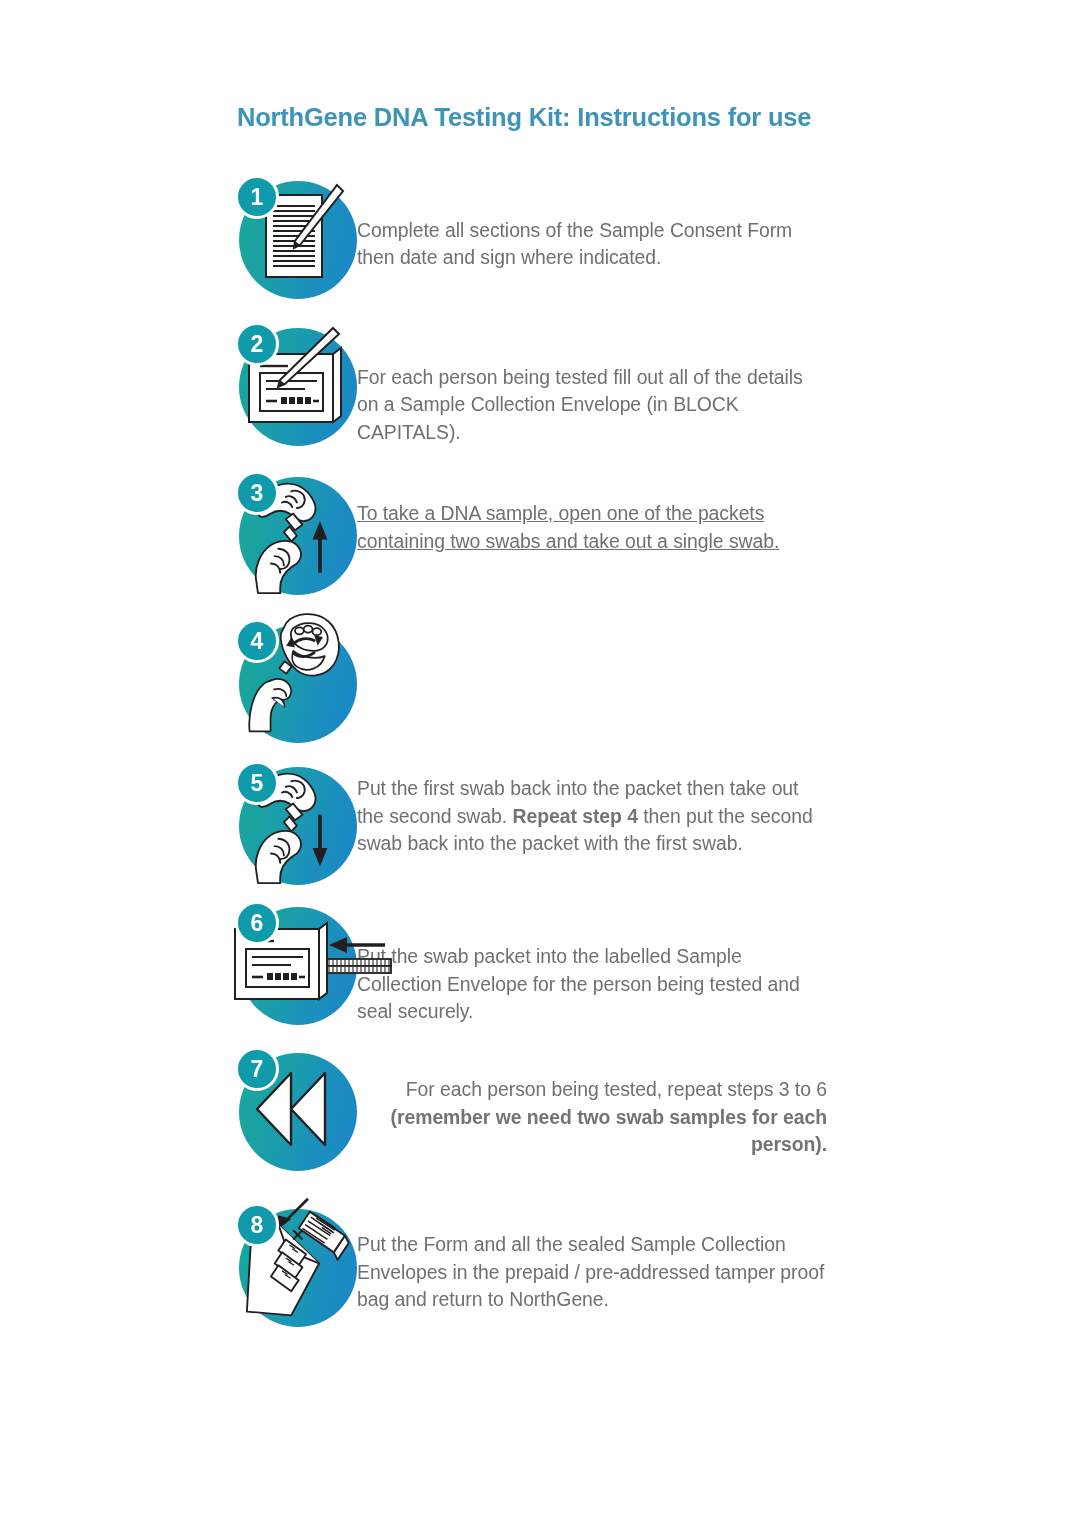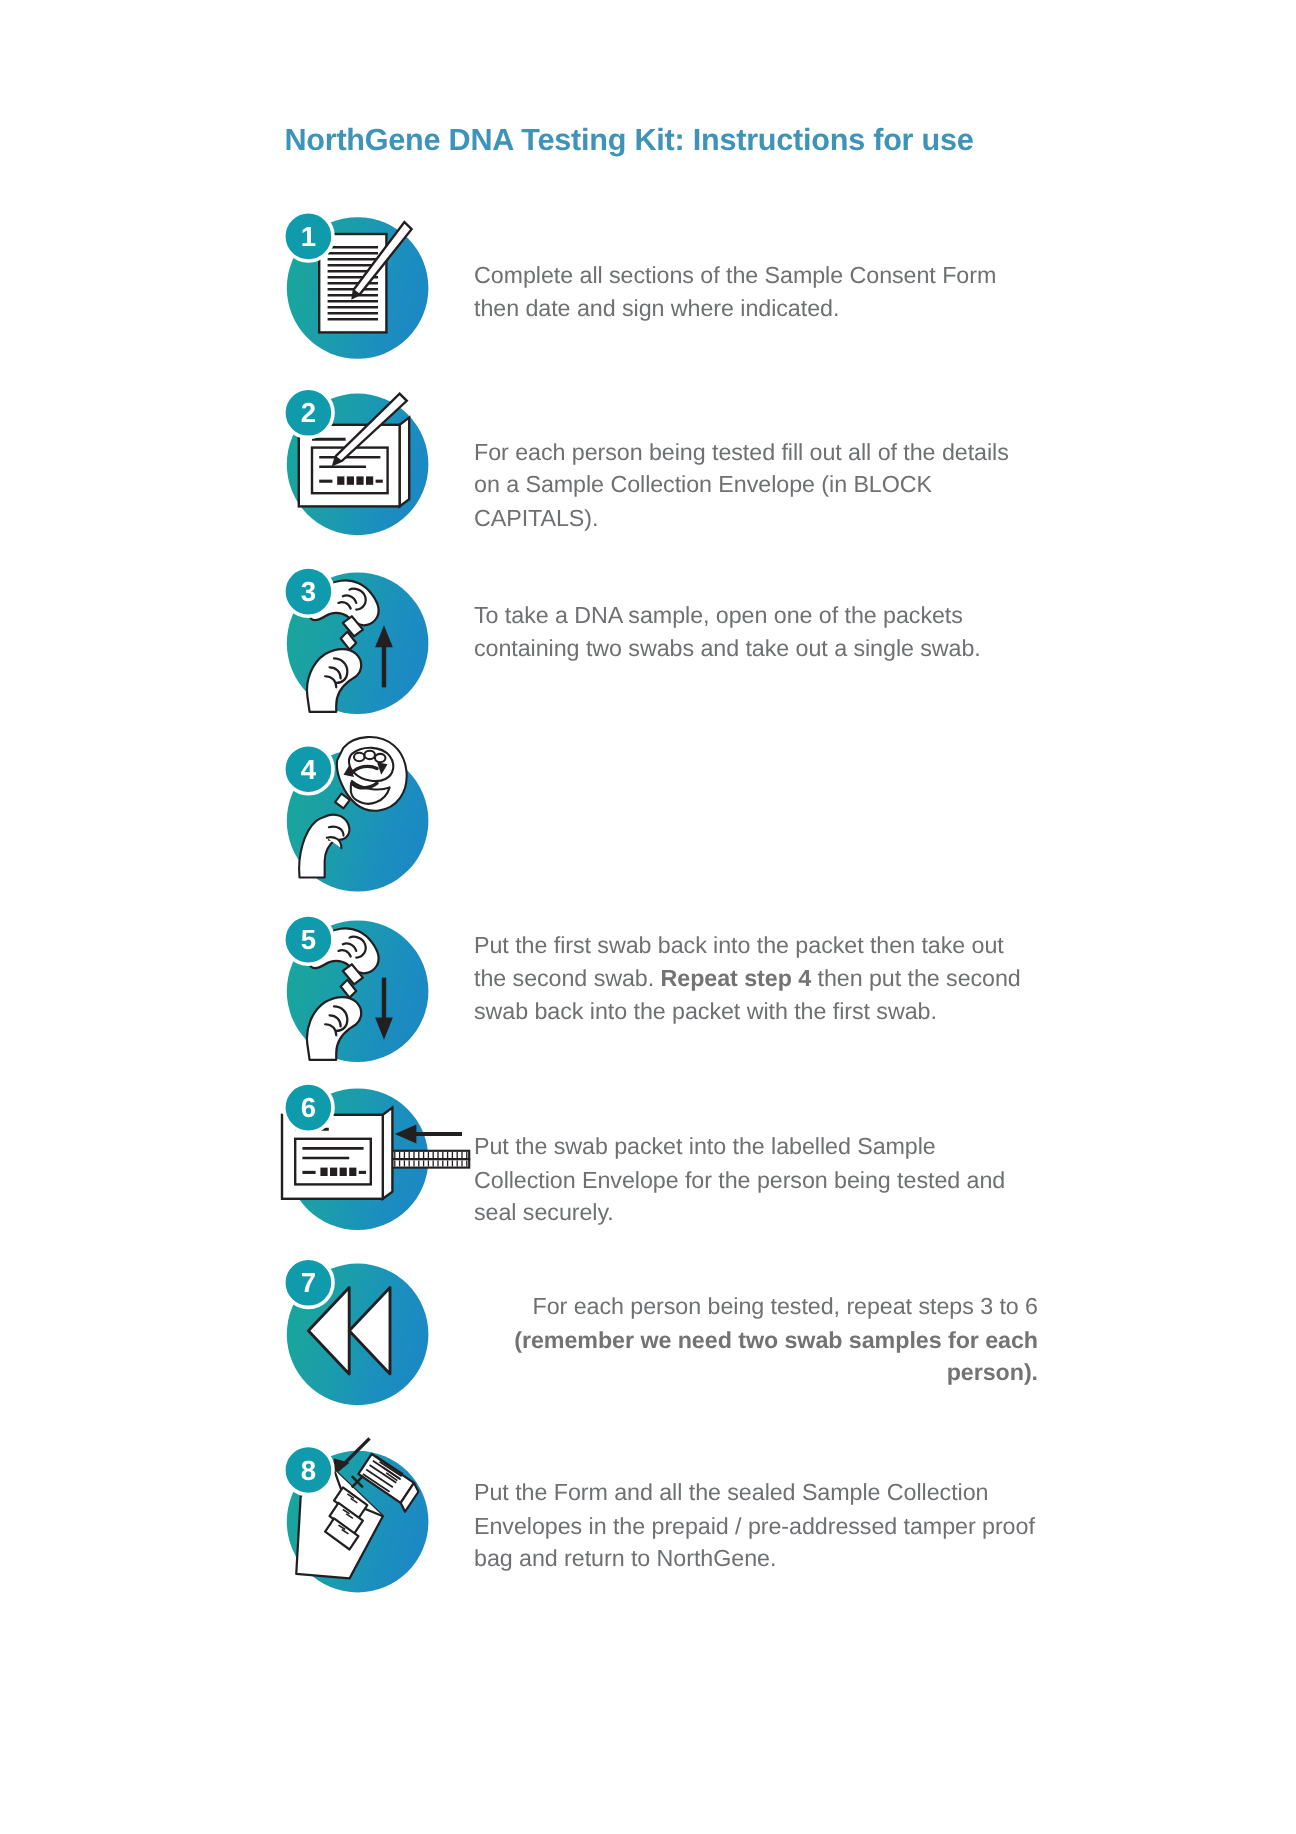--- a/index.html
+++ b/index.html
@@ -63,32 +63,31 @@
   }
   .art {
     position: absolute;
     left: 0; top: 0;
     width: 124px; height: 124px;
     z-index: 4;
     overflow: visible;
   }
   .art.wide { width: 165px; }
   .body {
-    margin-left: 38px;
     padding-top: 0px;
     width: 470px;
     font-size: 19.4px;
     line-height: 27.4px;
     color: #6e7073;
     letter-spacing: -0.05px;
   }
   .body b { font-weight: bold; color: #737373; }
   .sp1 .body { padding-top: 42px; }
   .sp2 .body { padding-top: 42px; }
-  .sp3 .body { padding-top: 29px; }
+  .sp3 .body { padding-top: 29px; text-decoration: underline; }
   .sp4 .body { padding-top: 17px; }
   .sp5 .body { padding-top: 14px; }
   .sp6 .body { padding-top: 42px; }
   .sp7 .body { padding-top: 29px; text-align: right; }
   .sp8 .body { padding-top: 28px; }
   .gap1 { height: 23px; }
   .gap2 { height: 25px; }
   .gap3 { height: 24px; }
   .gap4 { height: 18px; }
   .gap5 { height: 16px; }

